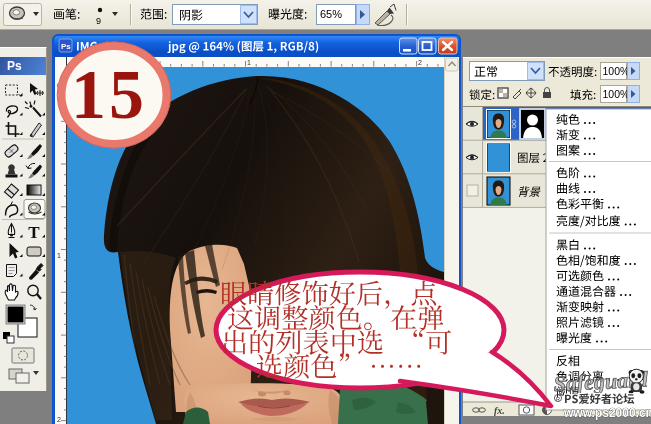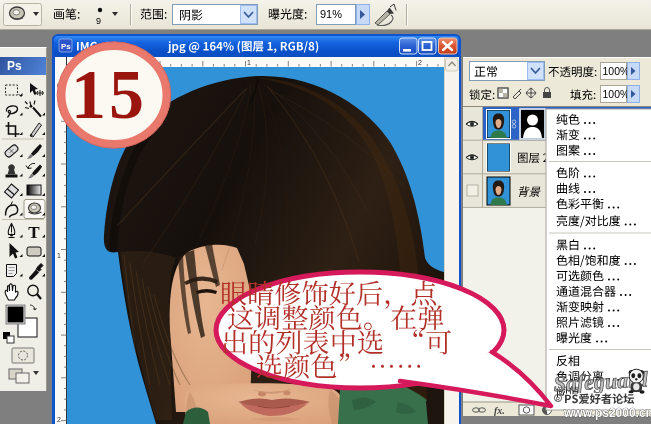--- a/index.html
+++ b/index.html
@@ -29,21 +29,21 @@
 <rect x="356.5" y="4.5" width="13" height="20" fill="#c6d9f7" stroke="#8fb0e8"></rect>
 <path d="M360 10 l5 4.5 -5 4.5 z" fill="#33589c"></path>
 <path d="M375 23 L387 11 l3 3 L378 25 z" fill="#b8b4a6" stroke="#4a4a4a" stroke-width="0.9"></path>
 <path d="M387 11 l2.5 -3.5 4.5 6 -4 0.5 z" fill="#3a3a3a"></path>
 <path d="M390 7 l4 -3 2 6.5" fill="none" stroke="#3a3a3a" stroke-width="1"></path>
 <path d="M377 25 q9 2 14 -3 q4 -4 0 -7" fill="none" stroke="#5a5a5a" stroke-width="1.1"></path>
 <line x1="406.5" y1="4" x2="406.5" y2="25" stroke="#b2ae9e"></line>
 <line x1="407.5" y1="4" x2="407.5" y2="25" stroke="#fbfaf6"></line>
 </svg>
 <div class="abs" style="left:96px;top:16px;font-size:9px;color:#000">9</div>
-<div class="abs" style="left:320px;top:8px;font-size:11px;color:#000">91%</div>
+<div class="abs" style="left:320px;top:8px;font-size:11px;color:#000">65%</div>
 </div>
 <div class="abs" style="left:0;top:47px;width:46px;height:343px;
  background:#f0efe7;border-right:1px solid #9b978a;border-top:1px solid #fff">
 <div class="abs" style="left:0;top:9px;width:46px;height:18px;background:linear-gradient(120deg,#30549e,#4f83d8);
  color:#fff;font-weight:bold;font-size:12px;padding-left:7px;line-height:18px;box-sizing:border-box">Ps</div>
 <svg width="46" height="343" style="position:absolute;left:0;top:-47px;overflow:visible">
         <g transform="translate(11.5,89)">
           <rect x="-6" y="-5" width="12" height="10" fill="none" stroke="#222" stroke-dasharray="2,1.6"></rect>
           <path d="M7 4 l3 3" stroke="#222"></path>
         </g>

